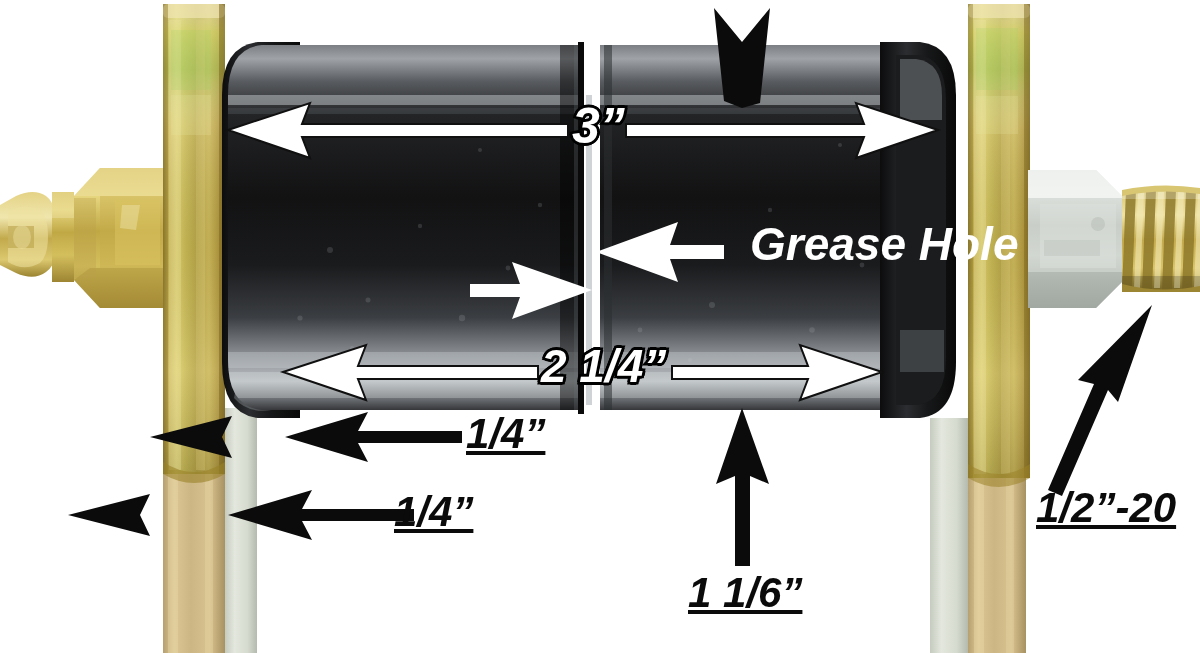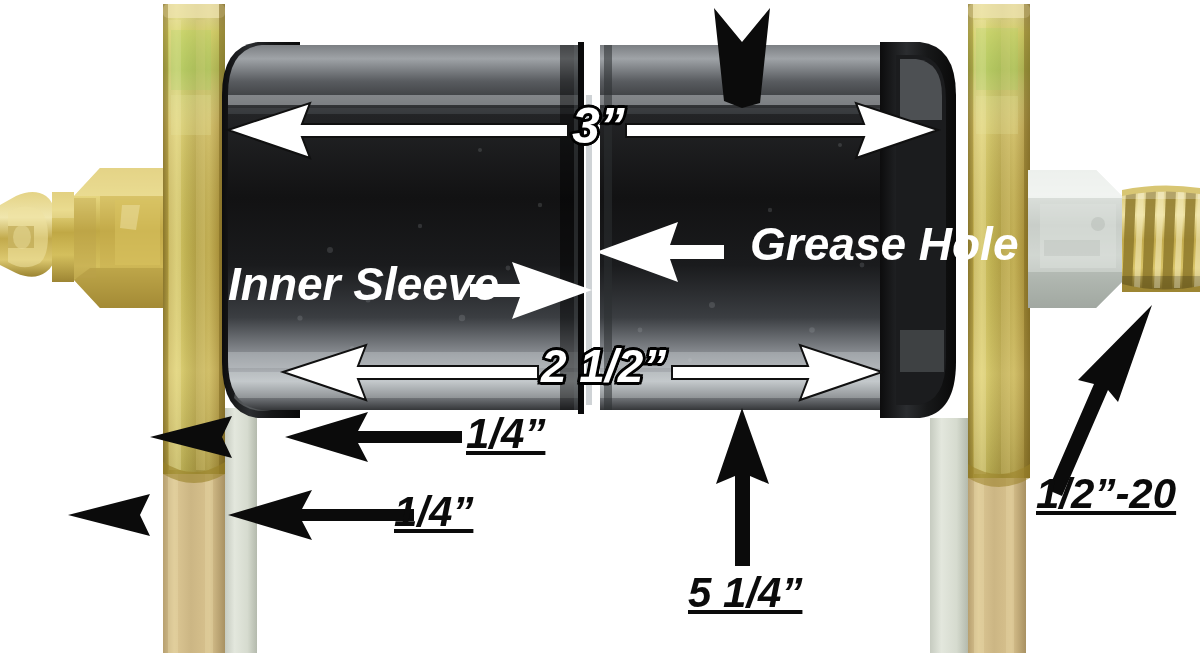--- a/index.html
+++ b/index.html
@@ -346,25 +346,24 @@
 
     <g>
       <path d="M1152,305 L1078,380 L1094,384 L1048,490 L1062,496 L1108,390 L1118,402 Z" fill="#0b0b0b"></path>
     </g>
   </svg>
 
   <div class="callout light-outline" style="left:572px; top:101px; font-size:50px;">3”</div>
 
   <div class="callout light-plain" style="left:750px; top:221px; font-size:46px;">Grease Hole</div>
 
-  <div class="callout light-plain" style="left:228px; top:261px; font-size:46px;">Inner Sleeve</div>
-
-  <div class="callout light-outline" style="left:541px; top:343px; font-size:46px;">2 1/2”</div>
+
+  <div class="callout light-outline" style="left:541px; top:343px; font-size:46px;">2 1/4”</div>
 
   <div class="callout dark" style="left:466px; top:413px; font-size:42px;">1/4”</div>
 
   <div class="callout dark" style="left:394px; top:491px; font-size:42px;">1/4”</div>
 
-  <div class="callout dark" style="left:688px; top:572px; font-size:42px;">5  1/4”</div>
-
-  <div class="callout dark" style="left:1036px; top:473px; font-size:42px;">1/2”-20</div>
+  <div class="callout dark" style="left:688px; top:572px; font-size:42px;">1  1/6”</div>
+
+  <div class="callout dark" style="left:1036px; top:487px; font-size:42px;">1/2”-20</div>
 
 </div>
 
 </body></html>

